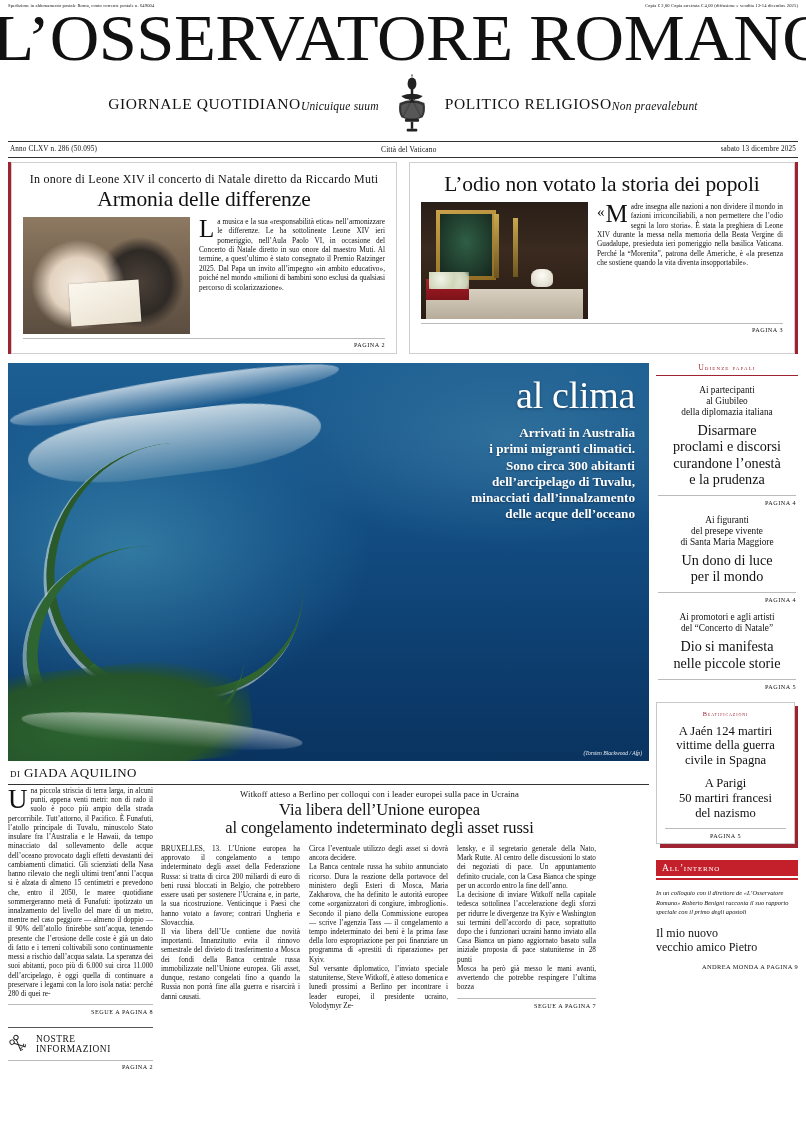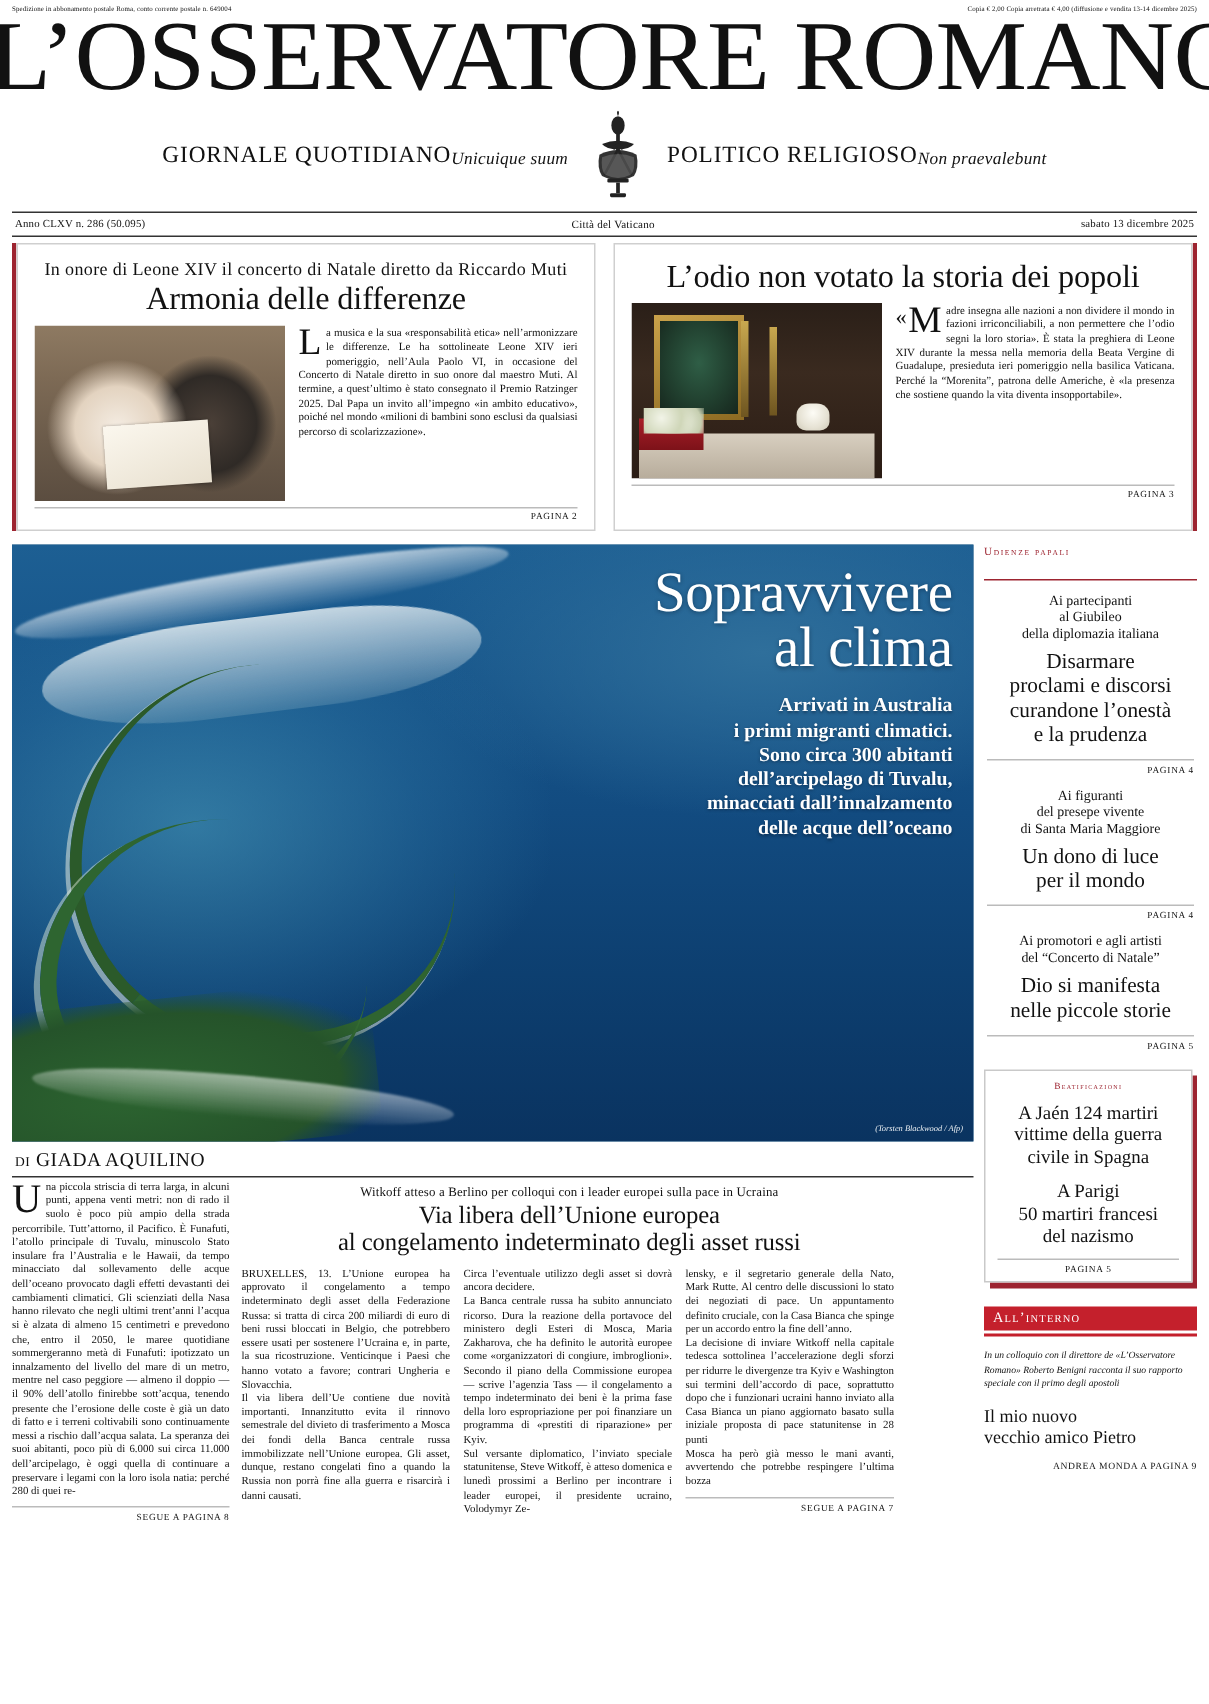--- a/index.html
+++ b/index.html
@@ -86,22 +86,22 @@
   .threecols > div { width:139px; }
 
   
   .noinfo { margin-top:12px; border-top:0.8px solid #555; padding-top:5px; }
   .noinfo .row { display:flex; align-items:center; gap:6px; }
   .noinfo .label { font-size:9.4px; font-variant:small-caps; letter-spacing:.5px; line-height:1.12; }
   .noinfo .pagref2 { text-align:right; font-size:6.2px; font-variant:small-caps; letter-spacing:.5px;
                      border-top:0.6px solid #bbb; margin-top:5px; padding-top:2px; }
 
   
-  .rsec-title { text-align:left; font-size:7.4px; font-variant:small-caps; letter-spacing:1.1px;
-                color:#9d2430; border-bottom:0.8px solid #9d2430; padding-bottom:14px; }
+  .rsec-title { text-align:center; font-size:7.4px; font-variant:small-caps; letter-spacing:1.1px;
+                color:#9d2430; border-bottom:0.8px solid #9d2430; padding-bottom:3px; }
   .ritem { text-align:center; padding:9px 2px 0 2px; }
   .ritem .over { font-size:9.3px; line-height:1.2; }
   .ritem .ttl { font-size:14.2px; line-height:1.13; margin-top:4px; }
   .ritem .pg { text-align:right; font-size:6.2px; font-variant:small-caps; letter-spacing:.5px;
                border-top:0.6px solid #bbb; margin-top:8px; padding-top:3px; }
 
   .beat { position:relative; margin-top:12px; padding:0 3px 4px 0; }
   .beat .sh { position:absolute; left:4px; right:0; top:4px; bottom:0; background:#9d2430; }
   .beat .bx { position:relative; border:0.6px solid #c9c9c9; background:#fff; padding:7px 8px 4px 8px; }
   .beat .bt { text-align:center; font-size:6.3px; font-variant:small-caps; letter-spacing:.9px; color:#9d2430; }
@@ -284,21 +284,20 @@
       <div class="hero">
         <div class="sea"></div>
         <div class="lagoon"></div>
         <div class="reefA"></div>
         <div class="surf"></div>
         <div class="atoll"></div>
         <div class="atoll2"></div>
         <div class="land"></div>
         <div class="surf2"></div>
         <div class="htext">
-          <div class="h1">Sopravvivere</div>
           <div class="h1">al clima</div>
           <div class="h2" style="white-space:pre-line">Arrivati in Australia
 i primi migranti climatici.
 Sono circa 300 abitanti
 dell’arcipelago di Tuvalu,
 minacciati dall’innalzamento
 delle acque dell’oceano</div>
         </div>
         <div class="credit">(Torsten Blackwood / Afp)</div>
       </div>
@@ -307,20 +306,45 @@
       <div class="rule" style="border-top-width:.7px"></div>
 
       <div class="lower">
 
         <div class="lcol">
           <div class="colbody">
             <span class="dropcap">U</span><span>na piccola striscia di terra larga, in alcuni punti, appena venti metri: non di rado il suolo è poco più ampio della strada percorribile. Tutt’attorno, il Pacifico. È Funafuti, l’atollo principale di Tuvalu, minuscolo Stato insulare fra l’Australia e le Hawaii, da tempo minacciato dal sollevamento delle acque dell’oceano provocato dagli effetti devastanti dei cambiamenti climatici. Gli scienziati della Nasa hanno rilevato che negli ultimi trent’anni l’acqua si è alzata di almeno 15 centimetri e prevedono che, entro il 2050, le maree quotidiane sommergeranno metà di Funafuti: ipotizzato un innalzamento del livello del mare di un metro, mentre nel caso peggiore — almeno il doppio — il 90% dell’atollo finirebbe sott’acqua, tenendo presente che l’erosione delle coste è già un dato di fatto e i terreni coltivabili sono continuamente messi a rischio dall’acqua salata. La speranza dei suoi abitanti, poco più di 6.000 sui circa 11.000 dell’arcipelago, è oggi quella di continuare a preservare i legami con la loro isola natia: perché 280 di quei re-</span>
           </div>
           <div class="segue">SEGUE A PAGINA 8</div>
 
+          <div class="noinfo">
+            <div class="row">
+              <svg class="nostre-icon" viewBox="0 0 24 24">
+                <g stroke="#222" stroke-width="1" fill="none">
+                  <g transform="rotate(-25 12 12)">
+                    <circle cx="6" cy="7" r="2.4"></circle>
+                      <path d="M7.5 9 L17 18"></path>
+                      <path d="M15 16 l2 -2"></path>
+                      <path d="M16.5 17.5 l2 -2"></path>
+                  </g>
+                  <g transform="rotate(25 12 12)">
+                    <circle cx="6" cy="7" r="2.4"></circle>
+                      <path d="M7.5 9 L17 18"></path>
+                      <path d="M15 16 l2 -2"></path>
+                      <path d="M16.5 17.5 l2 -2"></path>
+                  </g>
+                </g>
+              </svg>
+              <div class="label">
+                <div>NOSTRE</div>
+                <div>INFORMAZIONI</div>
+              </div>
+            </div>
+            <div class="pagref2">PAGINA 2</div>
+          </div>
         </div>
 
         <div class="ccol">
           <div class="ckicker">Witkoff atteso a Berlino per colloqui con i leader europei sulla pace in Ucraina</div>
           <div class="chead">Via libera dell’Unione europea</div>
           <div class="chead" style="margin-top:0">al congelamento indeterminato degli asset russi</div>
           <div class="threecols">
             <div class="colbody" style="white-space:pre-line">BRUXELLES, 13. L’Unione europea ha approvato il congelamento a tempo indeterminato degli asset della Federazione Russa: si tratta di circa 200 miliardi di euro di beni russi bloccati in Belgio, che potrebbero essere usati per sostenere l’Ucraina e, in parte, la sua ricostruzione. Venticinque i Paesi che hanno votato a favore; contrari Ungheria e Slovacchia.
 Il via libera dell’Ue contiene due novità importanti. Innanzitutto evita il rinnovo semestrale del divieto di trasferimento a Mosca dei fondi della Banca centrale russa immobilizzate nell’Unione europea. Gli asset, dunque, restano congelati fino a quando la Russia non porrà fine alla guerra e risarcirà i danni causati.</div>
             <div class="colbody" style="white-space:pre-line">Circa l’eventuale utilizzo degli asset si dovrà ancora decidere.

